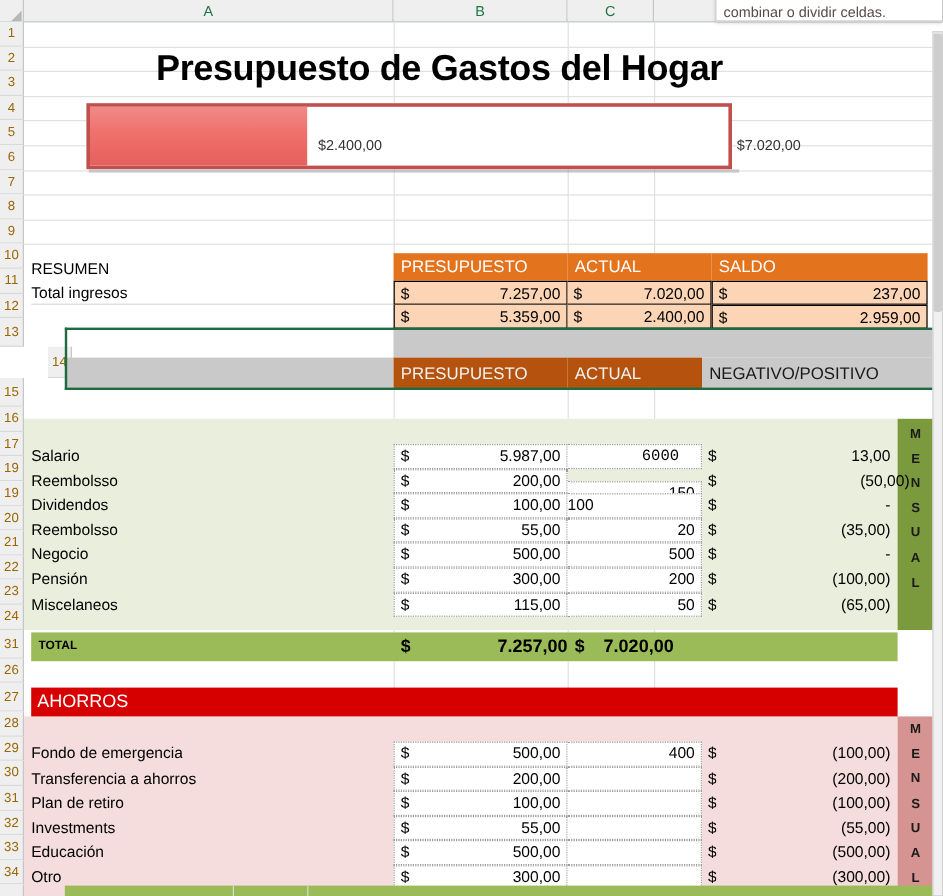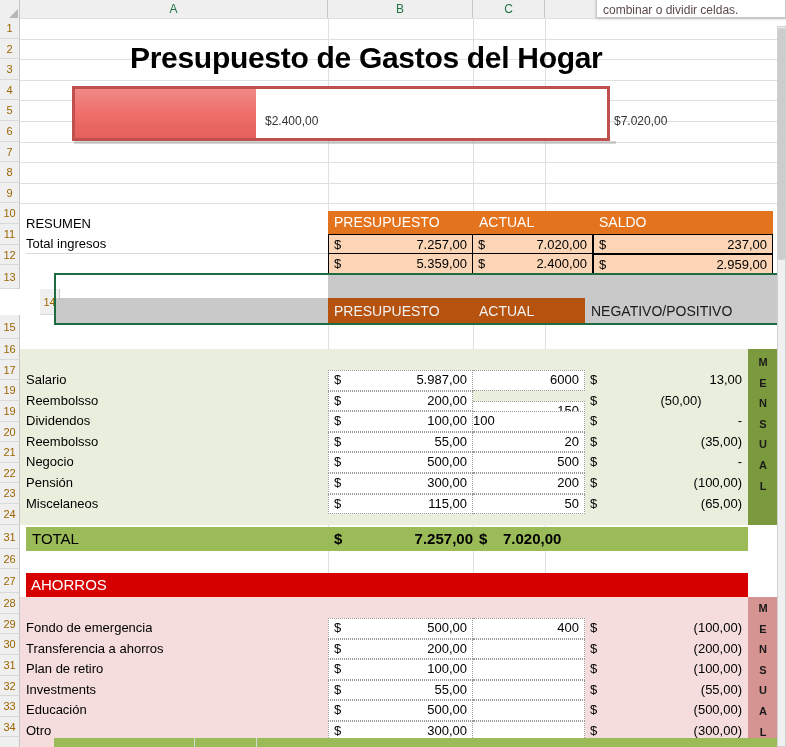--- a/index.html
+++ b/index.html
@@ -242,31 +242,31 @@
         <div class="side-letter" style="top: 103px;">A</div>
         <div class="side-letter" style="top: 123.6px;">L</div>
       </div>
 
     <div id="ingresos-rows">
         <div class="cell" style="left: 6px; top: 352px; height: 20.6px; line-height: 20.6px;">Salario</div>
         <div class="cell dcell filled" style="left: 308px; top: 352px; width: 145px; height: 20.6px; line-height: 18.6px;">
           <span class="money-sym">$</span>
           <span class="money-val">5.987,00</span>
         </div>
-        <div class="cell dcell filled" style="left: 453px; top: 352px; width: 112px; height: 20.6px; line-height: 18.6px; text-align: right; padding-right: 5px; border-left: none;">6000</div>
+        <div class="cell dcell filled" style="left: 453px; top: 352px; width: 112px; height: 20.6px; line-height: 18.6px; text-align: right; padding-right: 18px; border-left: none; font-family: Liberation Mono, monospace;">6000</div>
         <div class="cell" style="left: 570px; top: 352px; height: 20.6px; line-height: 20.6px;">$</div>
         <div class="cell" style="left: 600px; top: 352px; width: 122px; height: 20.6px; line-height: 20.6px; text-align: right;">13,00</div>
         <div class="cell" style="left: 6px; top: 372.6px; height: 20.6px; line-height: 20.6px;">Reembolsso</div>
         <div class="cell dcell filled" style="left: 308px; top: 372.6px; width: 145px; height: 20.6px; line-height: 18.6px;">
           <span class="money-sym">$</span>
           <span class="money-val">200,00</span>
         </div>
         <div class="cell dcell filled" style="left: 453px; top: 383px; width: 112px; height: 20.6px; line-height: 18.6px; text-align: right; padding-right: 5px; border-left: none;">150</div>
         <div class="cell" style="left: 570px; top: 372.6px; height: 20.6px; line-height: 20.6px;">$</div>
-        <div class="cell" style="left: 600px; top: 372.6px; width: 122px; height: 20.6px; line-height: 20.6px; text-align: center;">(50,00)</div>
+        <div class="cell" style="left: 616px; top: 372.6px; width: 122px; height: 20.6px; line-height: 20.6px; text-align: right;">(50,00)</div>
         <div class="cell" style="left: 6px; top: 393.2px; height: 20.6px; line-height: 20.6px;">Dividendos</div>
         <div class="cell dcell filled" style="left: 308px; top: 393.2px; width: 145px; height: 20.6px; line-height: 18.6px;">
           <span class="money-sym">$</span>
           <span class="money-val">100,00</span>
         </div>
         <div class="cell dcell filled" style="left: 453px; top: 393.2px; width: 112px; height: 20.6px; line-height: 18.6px; padding-right: 5px; border-left: none;">100</div>
         <div class="cell" style="left: 570px; top: 393.2px; height: 20.6px; line-height: 20.6px;">$</div>
         <div class="cell" style="left: 600px; top: 393.2px; width: 122px; height: 20.6px; line-height: 20.6px; text-align: right;">-</div>
         <div class="cell" style="left: 6px; top: 413.8px; height: 20.6px; line-height: 20.6px;">Reembolsso</div>
         <div class="cell dcell filled" style="left: 308px; top: 413.8px; width: 145px; height: 20.6px; line-height: 18.6px;">
@@ -296,21 +296,21 @@
         <div class="cell dcell filled" style="left: 308px; top: 475.6px; width: 145px; height: 20.6px; line-height: 18.6px;">
           <span class="money-sym">$</span>
           <span class="money-val">115,00</span>
         </div>
         <div class="cell dcell filled" style="left: 453px; top: 475.6px; width: 112px; height: 20.6px; line-height: 18.6px; text-align: right; padding-right: 5px; border-left: none;">50</div>
         <div class="cell" style="left: 570px; top: 475.6px; height: 20.6px; line-height: 20.6px;">$</div>
         <div class="cell" style="left: 600px; top: 475.6px; width: 122px; height: 20.6px; line-height: 20.6px; text-align: right;">(65,00)</div>
       </div>
 
     <div class="cell total-green" style="left:6px;top:509px;width:722px;height:24px;"></div>
-    <div class="cell" style="left:12px;top:509px;height:36px;line-height:24px;font-weight:normal;font-size:15px;">TOTAL</div>
+    <div class="cell" style="left:12px;top:509px;height:36px;line-height:24px;font-weight:bold;font-size:10px;">TOTAL</div>
     <div class="cell" style="left:314px;top:509px;height:24px;line-height:24px;font-weight:bold;font-size:15px;">$</div>
     <div class="cell" style="left:343px;top:509px;width:110px;height:24px;line-height:24px;font-weight:bold;font-size:15px;text-align:right;">7.257,00</div>
     <div class="cell" style="left:459px;top:509px;height:24px;line-height:24px;font-weight:bold;font-size:15px;">$</div>
     <div class="cell" style="left:483px;top:509px;width:95px;height:24px;line-height:24px;font-weight:bold;font-size:15px;">7.020,00</div>
 
     <div class="cell band-pink" style="left:0px;top:579px;width:728px;height:152px;"></div>
     <div class="cell sec-red" style="left:6px;top:555px;width:722px;height:24px;line-height:24px;padding-left:5px;">AHORROS</div>
     <div class="cell side-pink" style="left:728px;top:579px;width:30px;height:152px;"></div>
     <div id="mensual-pink" style="position:absolute;left:728px;top:584px;width:30px;">
         <div class="side-letter" style="top: 0px;">M</div>

